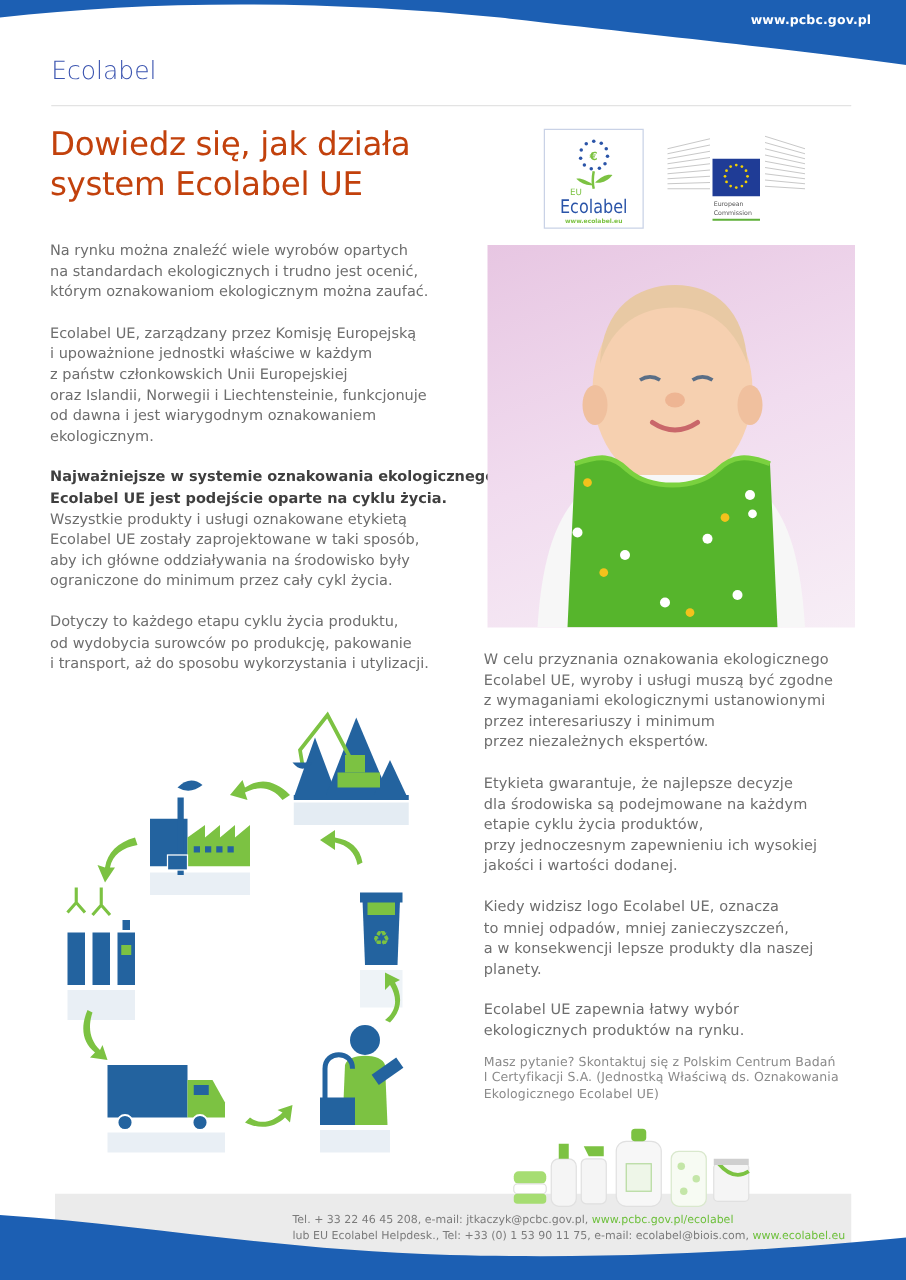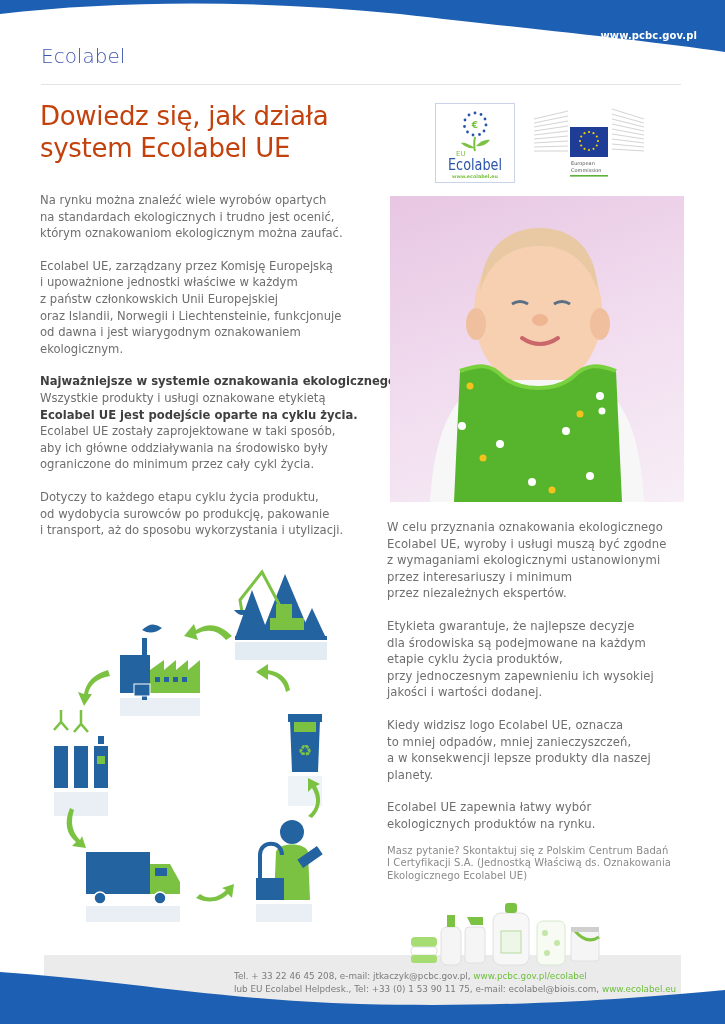--- a/index.html
+++ b/index.html
@@ -1,19 +1,19 @@
 <!DOCTYPE html>
 <html><head>
   <meta charset="utf-8">
   <style>
     html, body { margin:0; padding:0; }
     body { width:725px; height:1024px; position:relative; overflow:hidden; background:#ffffff; font-family:"DejaVu Sans", sans-serif; color:#6b6b6b; }
     .top-wave { position:absolute; left:0; top:0; width:725px; height:160px; }
     .bottom-wave { position:absolute; left:0; top:960px; width:725px; height:64px; }
-    .site-url { position:absolute; right:28px; top:30px; font-size:10px; font-weight:bold; color:#ffffff; letter-spacing:0.1px; }
+    .site-url { position:absolute; right:28px; top:11px; font-size:10px; font-weight:bold; color:#ffffff; letter-spacing:0.1px; }
     .brand { position:absolute; left:41px; top:44px; font-size:20px; color:#3c55b0; font-weight:300; }
     .rule { position:absolute; left:41px; top:84px; width:640px; height:1px; background:#e3e3e3; }
     .headline { position:absolute; left:40px; top:100px; font-size:26px; line-height:32px; color:#c2410c; font-weight:normal; letter-spacing:-0.3px; }
     .col-left { position:absolute; left:40px; top:192px; width:340px; font-size:11.6px; line-height:16.6px; color:#6e6e6e; }
     .col-left p { margin:0 0 16px 0; }
     .col-left .strong { color:#3f3f3f; font-weight:600; }
     .col-right { position:absolute; left:387px; top:519px; width:320px; font-size:11.6px; line-height:16.6px; color:#6e6e6e; letter-spacing:0.1px; }
     .col-right p { margin:0 0 16px 0; }
     .col-right .small { font-size:10px; line-height:12.5px; color:#8a8a8a; margin-top:-4px; }
     .line { display:block; white-space:nowrap; }
@@ -121,22 +121,22 @@
   <p>
     <span class="line">Ecolabel UE, zarządzany przez Komisję Europejską</span>
     <span class="line">i upoważnione jednostki właściwe  w każdym</span>
     <span class="line">z państw członkowskich Unii Europejskiej</span>
     <span class="line">oraz Islandii, Norwegii i Liechtensteinie, funkcjonuje</span>
     <span class="line">od dawna i jest wiarygodnym oznakowaniem</span>
     <span class="line">ekologicznym.</span>
   </p>
   <p>
     <span class="line strong">Najważniejsze w systemie oznakowania ekologicznego</span>
+    <span class="line strong">Ecolabel UE jest podejście oparte na cyklu życia.</span>
     <span class="line">Wszystkie produkty i usługi oznakowane etykietą</span>
-    <span class="line strong">Ecolabel UE jest podejście oparte na cyklu życia.</span>
     <span class="line">Ecolabel UE zostały zaprojektowane w taki sposób,</span>
     <span class="line">aby  ich główne oddziaływania na środowisko były</span>
     <span class="line">ograniczone do minimum przez cały cykl życia.</span>
   </p>
   <p>
     <span class="line">Dotyczy to każdego etapu cyklu życia produktu,</span>
     <span class="line">od wydobycia surowców po  produkcję, pakowanie</span>
     <span class="line">i transport, aż do sposobu wykorzystania i utylizacji.</span>
   </p>
 </div>

